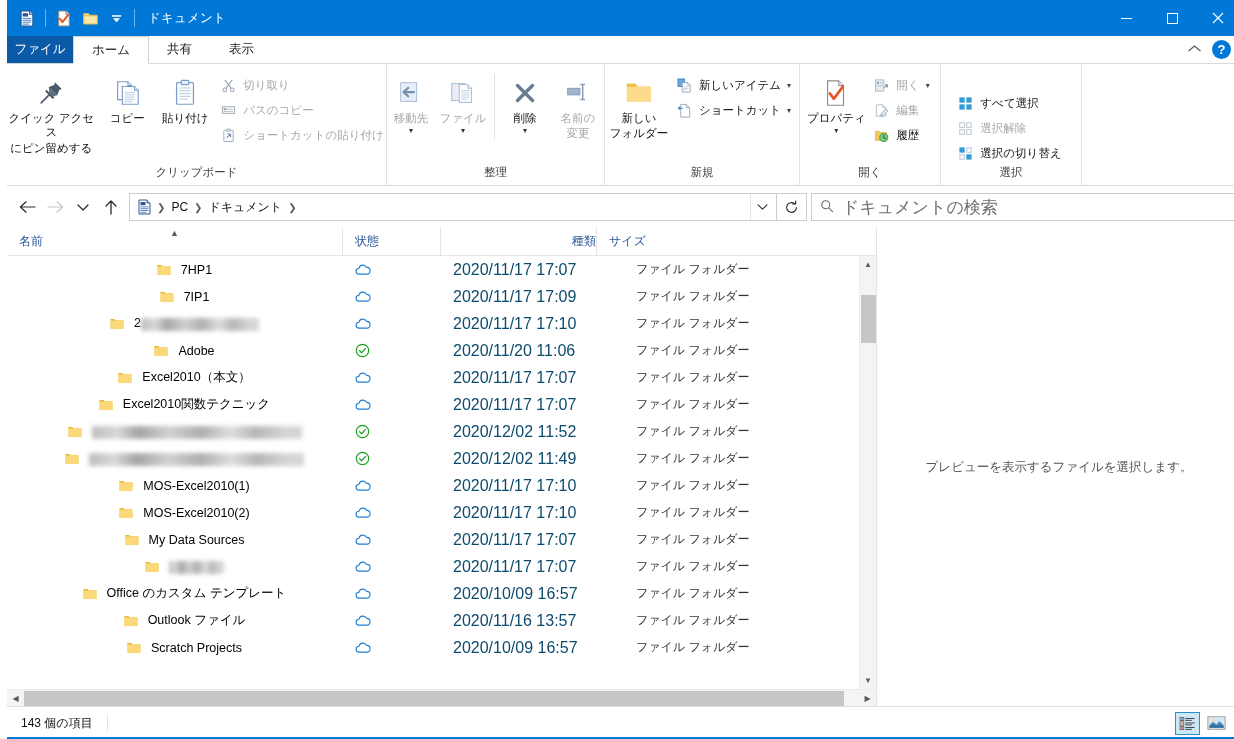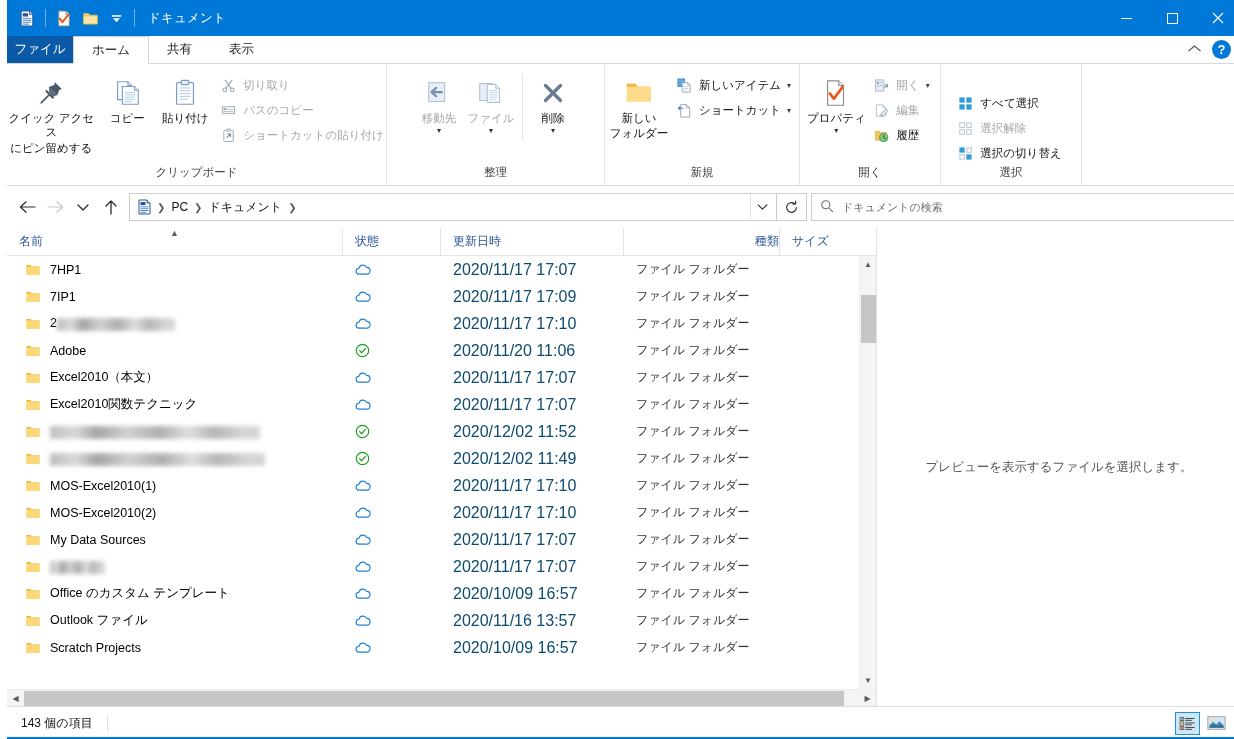--- a/index.html
+++ b/index.html
@@ -117,21 +117,21 @@
   .addr-dropdown { width: 24px; height: 26px; display: flex; align-items: center; justify-content: center; color: #2b2b2b; font-size: 10px; border-left: 1px solid #e4e4e4;}
   .refresh-btn {
     width: 30px; height: 28px; border: 1px solid #cccccc; border-left: none;
     display: flex; align-items: center; justify-content: center; background: #fff;
   }
   .search-box {
     width: 424px; height: 28px; border: 1px solid #cccccc; border-left: none; background: #fff;
     display: flex; align-items: center; gap: 8px; padding: 0 8px; margin-left: 4px;
     border-left: 1px solid #cccccc;
   }
-  .search-ph { font-size: 11px; color: #6d6d6d; }
+  .search-ph { font-size: 17px; color: #6d6d6d; }
 
   
   .content { flex: 1; display: flex; min-height: 0; position: relative; }
   .filepane { width: 869px; display: flex; flex-direction: column; min-width: 0; border-right: 0px; position: relative;}
   .colhead {
     height: 28px; flex: 0 0 28px; display: flex; align-items: stretch;
     border-bottom: 1px solid #e5e5e5; background: #fff; position: relative;
   }
   .col {
     display: flex; align-items: center; font-size: 12px; color: #2b579a;
@@ -146,21 +146,21 @@
   .col-date { width: 183px; }
   .col-type { width: 156px; justify-content: flex-end; }
   .col-size { width: 80px; border-right: none; }
 
   
   .rows { flex: 1; overflow: hidden; position: relative; background: #fff; }
   .row {
     height: 27px; display: flex; align-items: center; font-size: 12.5px; color: #000;
   }
   .cell { display: flex; align-items: center; height: 100%; overflow: hidden; white-space: nowrap; }
-  .c-name { width: 336px; padding-left: 18px; gap: 9px; }
+  .c-name { width: 336px; padding-left: 18px; gap: 9px; justify-content: center; }
   .c-status { width: 98px; padding-left: 12px; }
   .c-date { width: 183px; padding-left: 12px; color: #0c4a6e; font-size: 16px; }
   .c-type { width: 156px; padding-left: 12px; color: #333; font-size: 12px; }
   .c-size { width: 80px; padding-left: 12px; color: #333; font-size: 12px; }
   .blurred {
     display: inline-block; height: 13px; border-radius: 1px;
     background: linear-gradient(90deg,#b9b9b9 0%,#d6d6d6 12%,#9e9e9e 22%,#cdcdcd 37%,#a8a8a8 52%,#dcdcdc 66%,#b0b0b0 78%,#d2d2d2 92%);
     filter: blur(2.1px); opacity: .92; vertical-align: middle;
   }
 
@@ -406,20 +406,30 @@
         </div>
         <div style="width:1px;height:66px;background:#e2e2e2;margin:4px 5px 0 5px;"></div>
         <div class="big-btn" style="width:50px;">
           <div class="bicon">
             <svg width="30" height="30" viewBox="0 0 32 32">
               <path d="M8 8l16 16M24 8L8 24" stroke="#6b7c91" stroke-width="3.6" stroke-linecap="round"></path>
             </svg>
           </div>
           <div>削除</div>
           <div class="big-caret">▾</div>
+        </div>
+        <div class="big-btn disabled" style="width:56px;">
+          <div class="bicon">
+            <svg width="30" height="30" viewBox="0 0 32 32">
+              <rect x="5" y="11" width="13" height="7" fill="#9fb6d0" stroke="#8299b5" stroke-width="1"></rect>
+              <path d="M21 7v16M18.5 7h5M18.5 23h5" stroke="#8a9cb2" stroke-width="1.6" fill="none"></path>
+            </svg>
+          </div>
+          <div>名前の</div>
+          <div style="margin-top:-2px;">変更</div>
         </div>
       </div>
       <div class="rgroup-label">整理</div>
     </div>
 
     <div class="rgroup" style="width:195px;">
       <div class="rgroup-body">
         <div class="big-btn" style="width:64px;">
           <div class="bicon">
             <svg width="32" height="30" viewBox="0 0 34 32">
@@ -630,23 +640,20 @@
 
     <div class="filepane">
 
       <div class="colhead">
         <div class="col col-name">
           <span class="sort-caret">▲</span>
           <span>名前</span>
         </div>
         <div class="col col-status">
           <span>状態</span>
-        </div>
-        <div class="col col-date">
-          <span>更新日時</span>
         </div>
         <div class="col col-type">
           <span>種類</span>
         </div>
         <div class="col col-size">
           <span>サイズ</span>
         </div>
       </div>
 
       <div class="rows" id="rows-container">

